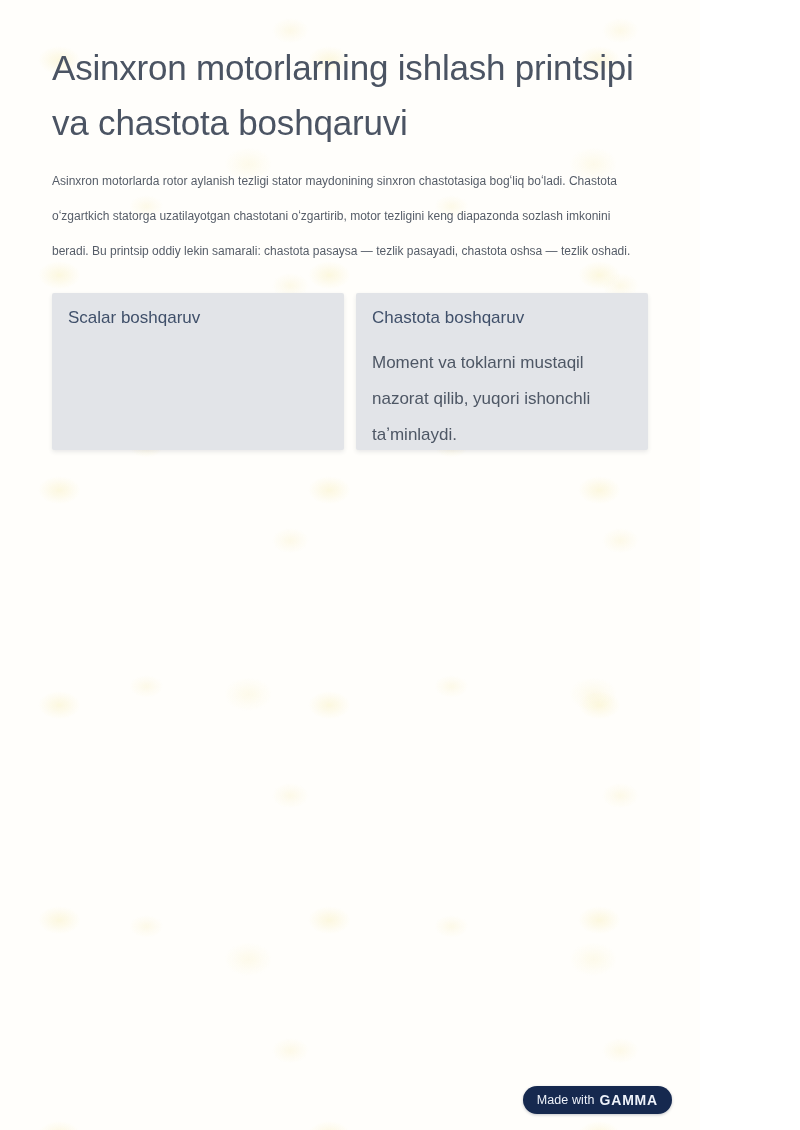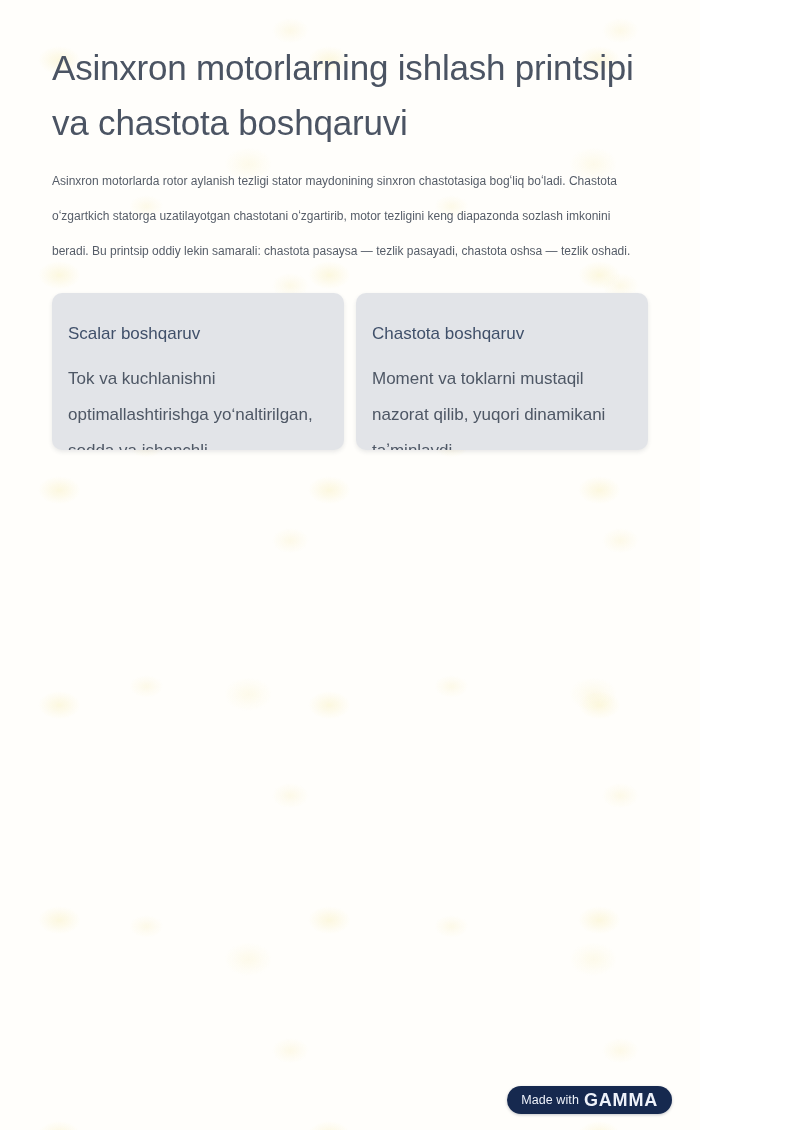--- a/index.html
+++ b/index.html
@@ -46,22 +46,22 @@
 
   .cards-row {
     display: flex;
     gap: 12px;
   }
 
   .card {
     flex: 1 1 0;
     height: 157px;
     background: #e2e4e8;
-    border-radius: 10px;
-    padding: 29px 16px 0;
+    border-radius: 2px;
+    padding: 13px 16px 0;
     overflow: hidden;
     box-shadow: 0 2px 4px rgba(40, 50, 70, 0.10);
   }
 
   .card-title {
     font-size: 17px;
     line-height: 24px;
     font-weight: 400;
     color: #40506a;
     margin-bottom: 15px;
@@ -90,45 +90,44 @@
     cursor: pointer;
   }
 
   .gamma-badge .badge-prefix {
     font-size: 12.5px;
     font-weight: 400;
     letter-spacing: 0.1px;
   }
 
   .gamma-badge .badge-brand {
-    font-size: 18px;
+    font-size: 14px;
     font-weight: 800;
     letter-spacing: 0.8px;
     margin-left: 5px;
   }
 </style>
 </head>
 <body>
 
 <div class="page">
 
   <h1 class="page-title">Asinxron motorlarning ishlash printsipi va chastota boshqaruvi</h1>
 
   <p class="intro-paragraph">Asinxron motorlarda rotor aylanish tezligi stator maydonining sinxron chastotasiga bogʻliq boʻladi. Chastota oʻzgartkich statorga uzatilayotgan chastotani oʻzgartirib, motor tezligini keng diapazonda sozlash imkonini beradi. Bu printsip oddiy lekin samarali: chastota pasaysa — tezlik pasayadi, chastota oshsa — tezlik oshadi.</p>
 
   <div class="cards-row">
 
     <div class="card">
       <div class="card-title">Scalar boshqaruv</div>
-      <div class="card-body">Tok va kuchlanishni optimallashtirishga yoʻnaltirilgan, sodda va ishonchli.</div>
     </div>
 
     <div class="card">
       <div class="card-title">Chastota boshqaruv</div>
-      <div class="card-body">Moment va toklarni mustaqil nazorat qilib, yuqori dinamikani taʼminlaydi.</div>
+      <div class="card-body">Moment va toklarni mustaqil nazorat qilib, yuqori ishonchli taʼminlaydi.</div>
     </div>
 
   </div>
 
   <a class="gamma-badge">
     <span class="badge-prefix">Made with</span>
     <span class="badge-brand">GAMMA</span>
   </a>
 
 </div>

